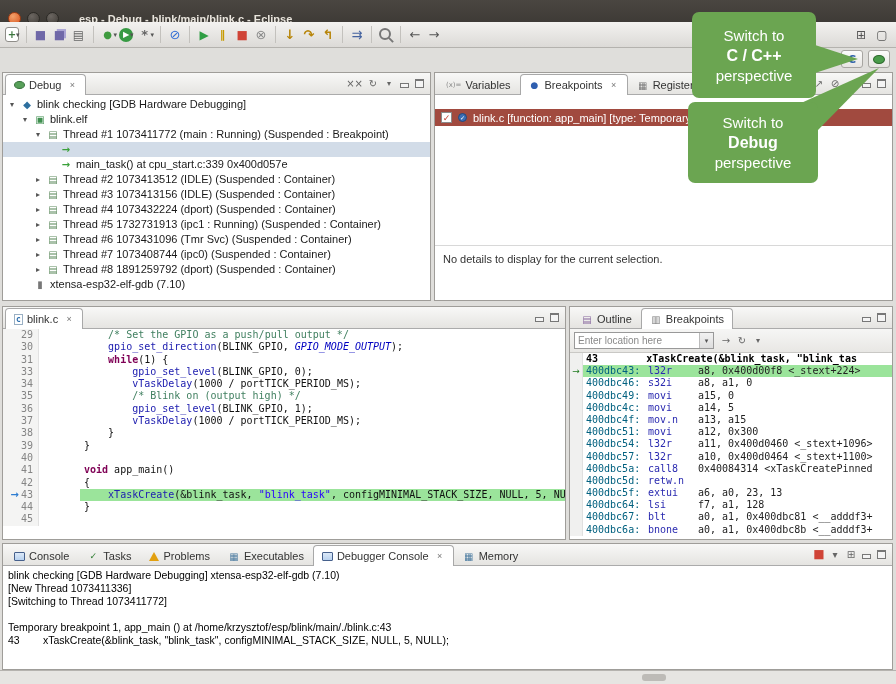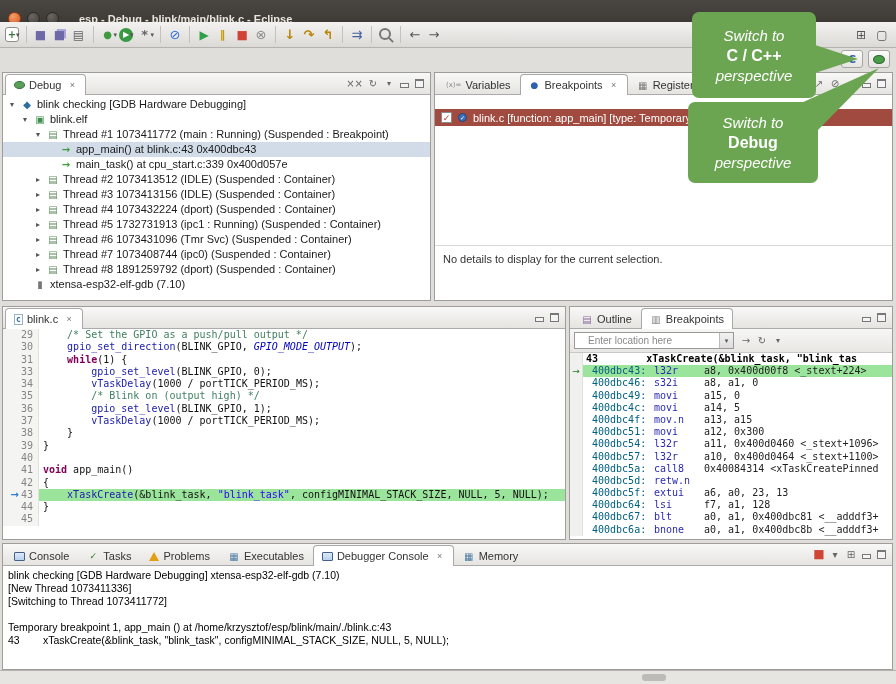--- a/index.html
+++ b/index.html
@@ -109,68 +109,68 @@
             align-items:center;justify-content:center;box-sizing:border-box;}
   .bp-check::before{content:'✓';color:#c0392b;font-size:9px;font-weight:bold;font-family:"DejaVu Sans",sans-serif;}
   .bp-icon{width:9px;height:9px;border-radius:50%;background:#3b6eb5;border:1px solid #23477c;display:inline-flex;
            align-items:center;justify-content:center;box-sizing:border-box;}
   .bp-icon::before{content:'✓';color:#fff;font-size:6px;font-family:"DejaVu Sans",sans-serif;}
   .bp-divider{position:absolute;top:150px;left:0;right:0;height:1px;background:#d8d8d8;}
   .bp-details{position:absolute;top:158px;left:8px;font-size:11px;color:#333;}
   
   #editor-code{position:absolute;top:22px;left:0;right:0;bottom:0;overflow:hidden;
                font-family:"DejaVu Sans Mono",monospace;font-size:10px;background:#fff;}
-  .code-row{display:flex;height:12.3px;line-height:12.3px;}
+  .code-row{display:flex;height:12.3px;line-height:12.3px;gap:41px;}
   .gut{width:36px;background:#f4f4f3;color:#858585;display:inline-flex;justify-content:flex-end;align-items:center;
        gap:2px;padding-right:5px;border-right:1px solid #e2e2e2;box-sizing:border-box;flex:none;}
   .ip{color:#2e7dd1;font-weight:bold;font-size:10px;font-family:"DejaVu Sans",sans-serif;}
   .codeln{flex:1;white-space:pre;padding-left:4px;overflow:hidden;}
   .code-row.cur .codeln{background:var(--current-line-green,#9be49b);}
   .tok-comment{color:#3f7f5f;}
   .tok-kw{color:#7f0055;font-weight:bold;}
   .tok-str{color:#2a00ff;}
   .tok-func{color:#2020b0;}
   .tok-const{color:#0000c0;font-style:italic;}
   .tok-plain{color:#111;}
   
   .da-toolbar{position:absolute;top:22px;left:0;right:0;height:24px;box-sizing:border-box;
               background:linear-gradient(#f6f6f5,#e8e7e4);border-bottom:1px solid #c9c8c5;
               display:flex;align-items:center;padding:0 4px;gap:2px;}
   .da-combo-wrap{display:flex;align-items:center;border:1px solid #999;background:#fff;height:17px;box-sizing:border-box;}
-  .da-combo{width:118px;height:15px;border:none;outline:none;font-size:10px;padding:0 13px;
+  .da-combo{width:118px;height:15px;border:none;outline:none;font-size:10px;padding:0 3px;
             font-family:"Liberation Sans",sans-serif;color:#333;}
   .da-combo::placeholder{color:#8a8a8a;}
   .da-caret{width:13px;height:15px;display:inline-flex;align-items:center;justify-content:center;
             background:linear-gradient(#f2f2f2,#ddd);font-size:7px;color:#555;border-left:1px solid #bbb;}
   .da-caret::before{content:'▾';}
   #disasm-rows{position:absolute;top:46px;left:0;right:0;bottom:0;overflow:hidden;
                font-family:"DejaVu Sans Mono",monospace;font-size:10px;background:#fff;}
   .da-row{height:12.2px;line-height:12.2px;display:flex;white-space:pre;}
   .da-margin{width:13px;flex:none;background:#f0f0ef;border-right:1px solid #e0e0e0;color:#1d7a1d;
              font-size:9px;text-align:center;box-sizing:border-box;font-family:"DejaVu Sans",sans-serif;}
   .da-body{flex:1;padding-left:3px;overflow:hidden;}
   .da-row.cur .da-body{background:var(--current-line-green,#9be49b);}
   .da-src{font-weight:bold;color:#000;}
-  .da-addr{display:inline-block;width:62px;color:#00607f;margin-left:6px;}
+  .da-addr{display:inline-block;width:62px;color:#00607f;}
   .da-mn{display:inline-block;width:50px;color:#2a2ab0;}
   .da-ops{color:#222;}
   
   #console-out{position:absolute;top:22px;left:0;right:0;bottom:0;background:#fff;
                font-family:Liberation Sans, sans-serif;font-size:10.5px;padding:3px 5px;overflow:hidden;}
   .con-line{display:block;height:13px;line-height:13px;white-space:pre;color:#000;}
   
   .statusbar{position:absolute;left:0;right:0;top:670px;height:14px;background:#e6e5e2;border-top:1px solid #b5b3af;box-sizing:border-box;}
   .sb-thumb{position:absolute;left:642px;top:3px;width:24px;height:7px;background:#bdbbb7;border-radius:3px;}
   
   .tails{position:absolute;left:0;top:0;z-index:49;pointer-events:none;}
   .callout{position:absolute;z-index:50;background:var(--callout-green,#6ba551);color:#fff;border-radius:7px;
            display:flex;flex-direction:column;align-items:center;justify-content:center;text-align:center;}
   .c1{left:692px;top:12px;width:124px;height:86px;}
   .c2{left:688px;top:102px;width:130px;height:81px;}
-  .co-line{font-size:15px;line-height:19px;font-style:italic;}
+  .co-line{font-size:15px;line-height:19px;}
   .co-bold{font-size:16px;font-weight:bold;line-height:21px;}
 </style>
 </head>
 <body>
 
 <div class="window">
 
   <div class="titlebar">
     <span class="wbtn close"></span>
     <span class="wbtn"></span>
@@ -252,21 +252,20 @@
           <span class="tree-label">blink.elf</span>
         </div>
         <div class="tree-row" style="padding-left: 30px;">
           <span class="expander">▾</span>
           <span class="ti ti-thread">▤</span>
           <span class="tree-label">Thread #1 1073411772 (main : Running) (Suspended : Breakpoint)</span>
         </div>
         <div class="tree-row selected" style="padding-left: 43px;">
           <span class="expander"></span>
           <span class="ti ti-frame">→</span>
-          <span class="tree-label">app_main() at blink.c:43 0x400dbc43</span>
         </div>
         <div class="tree-row" style="padding-left: 43px;">
           <span class="expander"></span>
           <span class="ti ti-frame">→</span>
           <span class="tree-label">main_task() at cpu_start.c:339 0x400d057e</span>
         </div>
         <div class="tree-row" style="padding-left: 30px;">
           <span class="expander">▸</span>
           <span class="ti ti-thread">▤</span>
           <span class="tree-label">Thread #2 1073413512 (IDLE) (Suspended : Container)</span>

